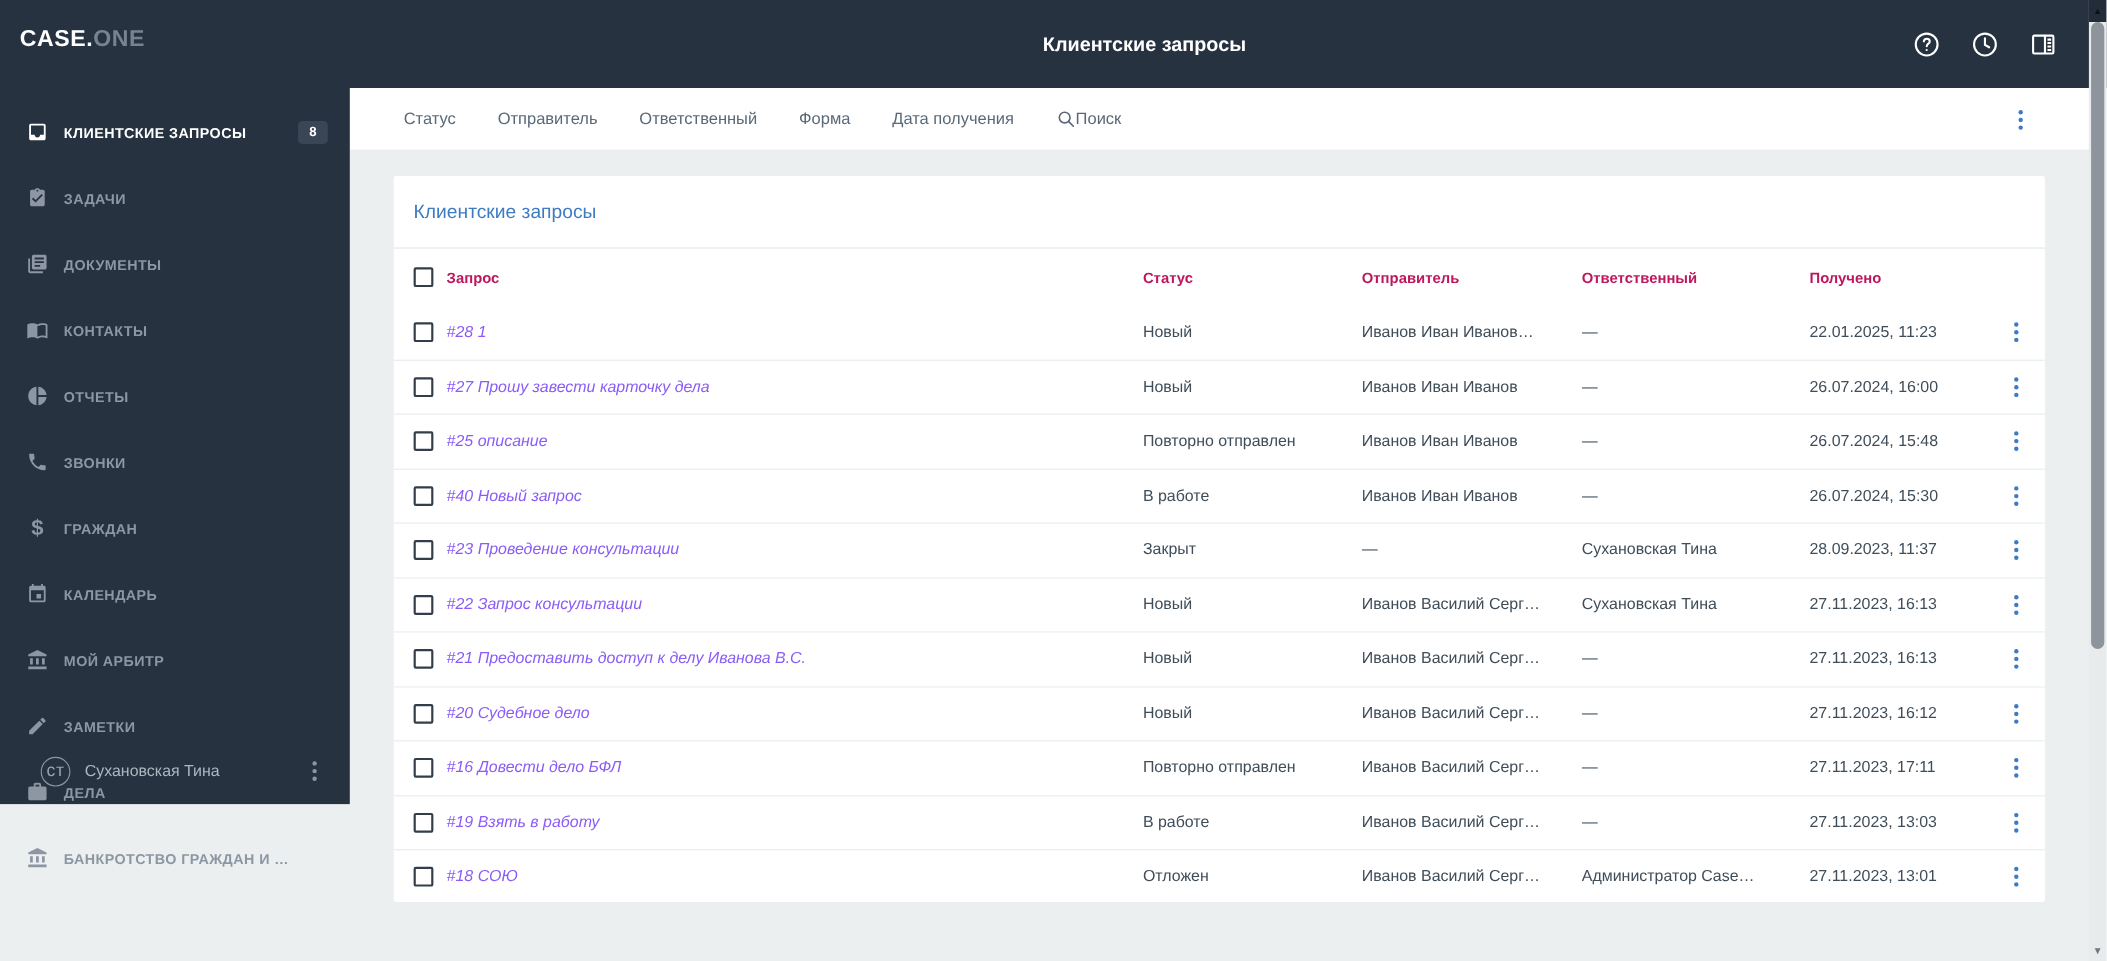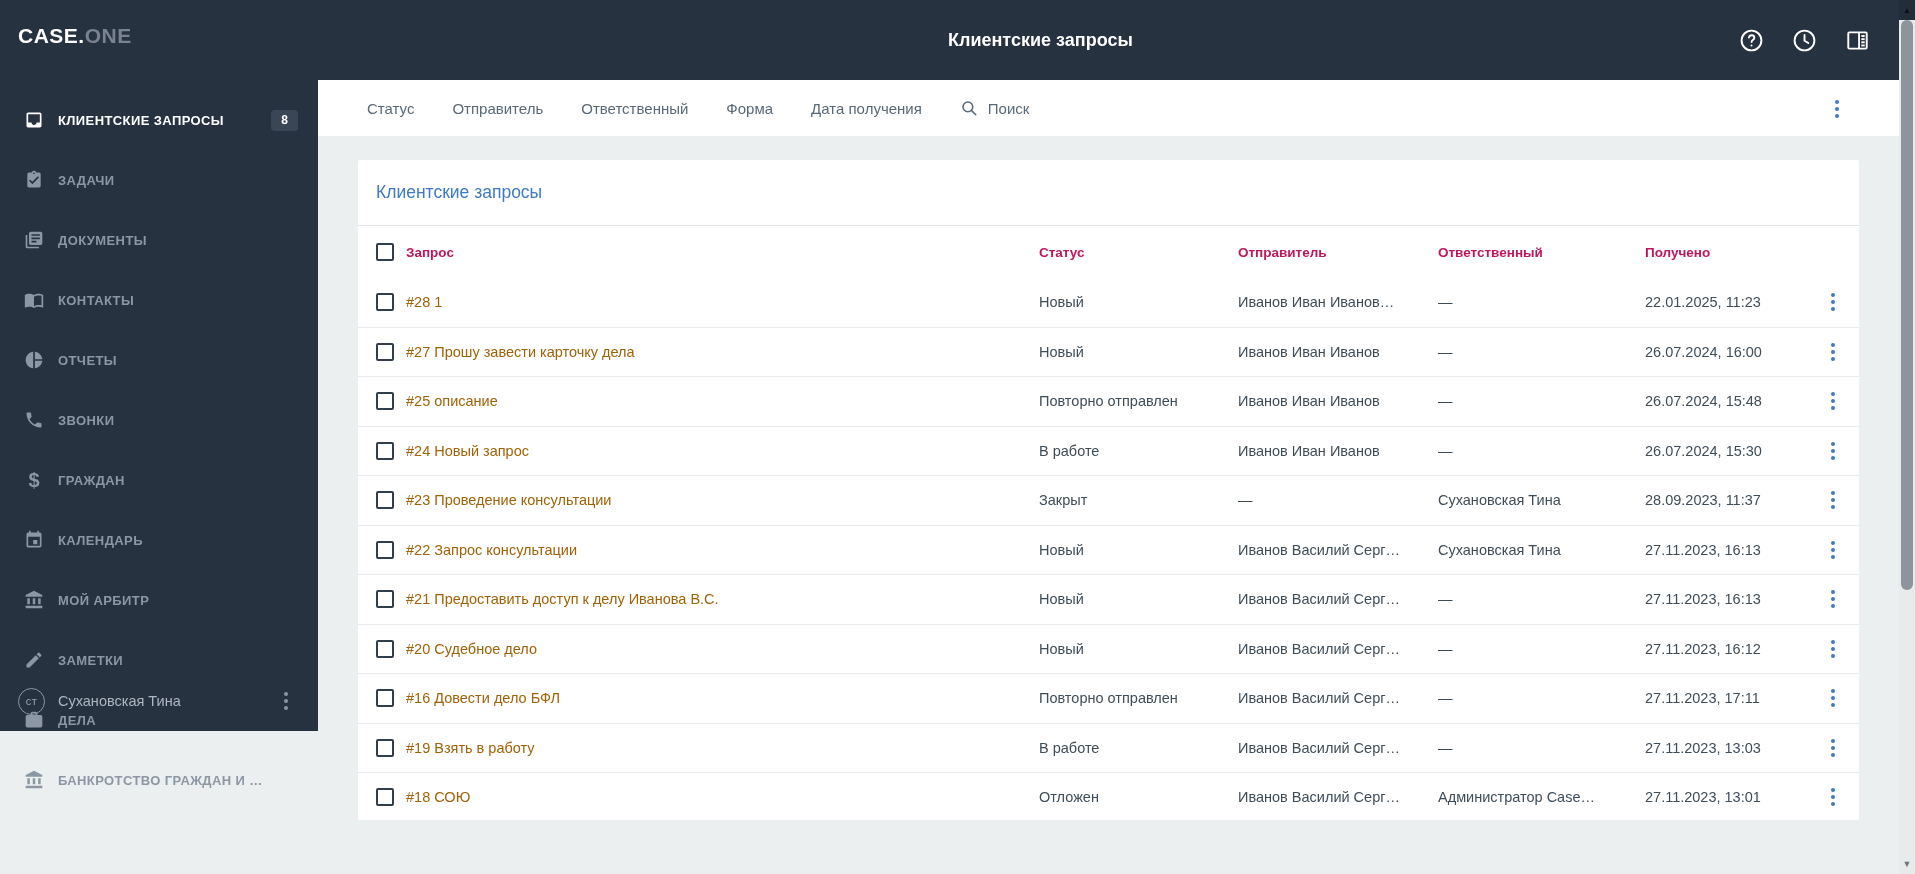--- a/index.html
+++ b/index.html
@@ -16,50 +16,50 @@
   .nav { position:absolute; top:90px; left:0; width:318px; }
   .nav-item { height:60px; display:flex; align-items:center; padding-left:24px; cursor:pointer; color:#8C97A3; }
   .nav-icon { width:20px; height:20px; flex:0 0 20px; display:flex; align-items:center; justify-content:center; }
   .nav-icon svg { width:20px; height:20px; }
   .nav-icon .dollar { font-size:20px; font-weight:bold; line-height:20px; }
   .nav-label { margin-left:14px; font-size:13px; font-weight:bold; letter-spacing:.4px; white-space:nowrap; }
   .nav-item.active { color:#fff; }
   .nav-badge { margin-left:auto; margin-right:20px; min-width:27px; height:21px; background:#3A4655; border-radius:4px; color:#fff; font-size:12px; font-weight:bold; display:flex; align-items:center; justify-content:center; }
 
   .user-row { position:absolute; left:0; bottom:13px; width:318px; height:34px; display:flex; align-items:center; padding-left:18px; }
-  .avatar { width:27px; height:27px; border-radius:50%; border:1.5px solid #8C97A3; color:#9AA4AF; font-size:11px; display:flex; align-items:center; justify-content:center; letter-spacing:.5px; }
+  .avatar { width:27px; height:27px; border-radius:50%; border:1.5px solid #8C97A3; color:#9AA4AF; font-size:16px; display:flex; align-items:center; justify-content:center; letter-spacing:.5px;margin-left:19px; }
   .user-name { margin-left:13px; color:#AEB7C0; font-size:14.5px; }
   .user-kebab { margin-left:auto; margin-right:26px; }
 
   
   .topbar { position:absolute; left:0; top:0; width:1915px; height:80px; background:#263240; z-index:4; }
   .page-title { position:absolute; left:948px; top:0; height:80px; display:flex; align-items:center; color:#fff; font-size:18px; font-weight:bold; }
   .top-icons { position:absolute; right:44px; top:0; height:80px; display:flex; align-items:center; gap:26px; }
   .top-icon { width:27px; height:27px; color:#fff; cursor:pointer; }
   .top-icon svg { width:27px; height:27px; }
 
   
   .main { position:absolute; left:318px; top:80px; width:1581px; height:794px; background:#ECEFF0; }
   .filterbar { position:relative; height:56px; background:#fff; display:flex; align-items:center; padding-left:49px; gap:38px; }
   .filter-item { color:#5A6977; font-size:15px; cursor:pointer; white-space:nowrap; }
-  .search { display:flex; align-items:center; gap:10px; color:#5A6977; font-size:15px; cursor:pointer; }
+  .search { display:flex; align-items:center; gap:0; color:#5A6977; font-size:15px; cursor:pointer; }
   .search svg { width:18px; height:18px; }
   .kebab { display:flex; flex-direction:column; gap:3px; cursor:pointer; padding:4px; }
   .kebab i { width:4px; height:4px; border-radius:50%; background:#3E7BC2; display:block; }
   .kebab.gray i { background:#8C97A3; }
   .filter-kebab { position:absolute; right:56px; top:16px; }
 
   
   .card { position:absolute; left:40px; top:80px; width:1501px; height:660px; background:#fff; border-radius:2px; overflow:hidden; }
   .card-title { height:66px; display:flex; align-items:center; padding-left:18px; color:#3E7BC2; font-size:17.5px; border-bottom:1px solid #E3E5E7; }
   .trow { display:grid; grid-template-columns:30px 633px 199px 200px 207px 165px 1fr; align-items:center; padding:0 18px; }
   .thead { height:52px; font-size:13.5px; font-weight:bold; color:#be185d; }
   .row { height:49.5px; border-bottom:1px solid #E9EBEC; font-size:14.5px; color:#3F4D59; }
   .checkbox { width:18px; height:18px; border:2px solid #323F4B; border-radius:2px; background:#fff; cursor:pointer; }
-  .req-link { color:#a16207; text-decoration:none; cursor:pointer; white-space:nowrap; overflow:hidden; }
+  .req-link { color:#8b5cf6; text-decoration:none; cursor:pointer; white-space:nowrap; overflow:hidden;font-style:italic; }
   .cell { white-space:nowrap; overflow:hidden; }
   .row .kebab { justify-self:end; margin-right:2px; }
 
   
   .scrollbar { position:absolute; right:0; top:0; width:16px; height:874px; background:#E8EAEC; z-index:9; }
   .sb-top { position:absolute; top:0; left:0; width:16px; height:20px; background:#232D3A; display:flex; align-items:center; justify-content:center; cursor:pointer; }
   .sb-top::before { content:"▲"; font-size:8px; color:#0B0E12; }
   .sb-thumb { position:absolute; top:20px; left:2px; width:12px; height:570px; background:#8E949B; border-radius:6px; cursor:pointer; }
   .sb-bottom { position:absolute; bottom:2px; left:0; width:16px; height:16px; display:flex; align-items:center; justify-content:center; cursor:pointer; }
   .sb-bottom::before { content:"▼"; font-size:9px; color:#6F7780; }
@@ -289,21 +289,21 @@
     <div class="cell">—</div>
     <div class="cell">26.07.2024, 15:48</div>
     <div class="kebab">
             <i></i>
             <i></i>
             <i></i>
           </div>
   </div>
         <div class="trow row">
     <div class="checkbox"></div>
-    <a class="req-link cell">#24 Новый запрос</a>
+    <a class="req-link cell">#40 Новый запрос</a>
     <div class="cell">В работе</div>
     <div class="cell">Иванов Иван Иванов</div>
     <div class="cell">—</div>
     <div class="cell">26.07.2024, 15:30</div>
     <div class="kebab">
             <i></i>
             <i></i>
             <i></i>
           </div>
   </div>

